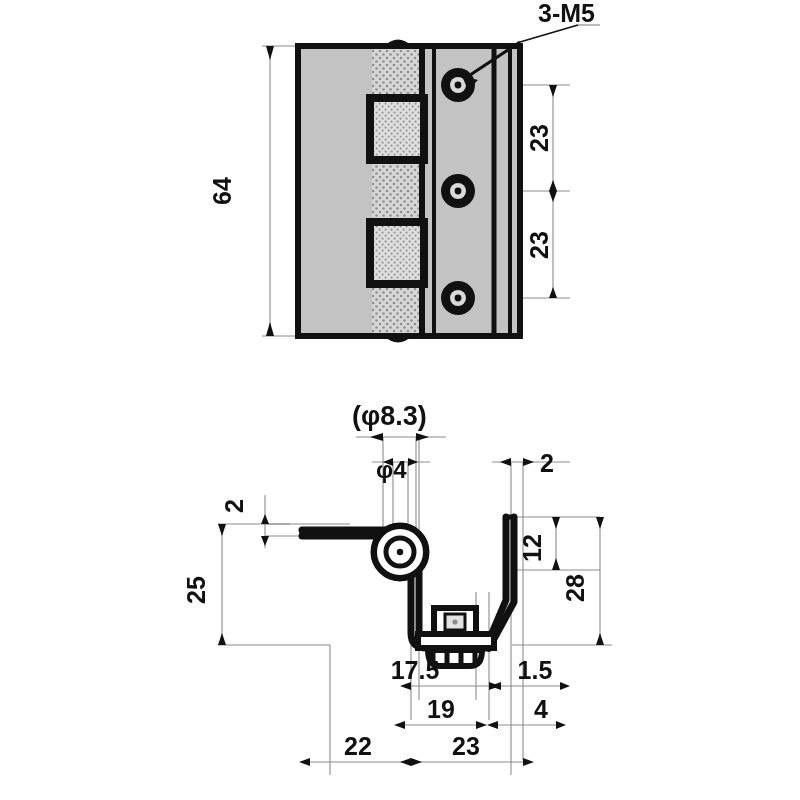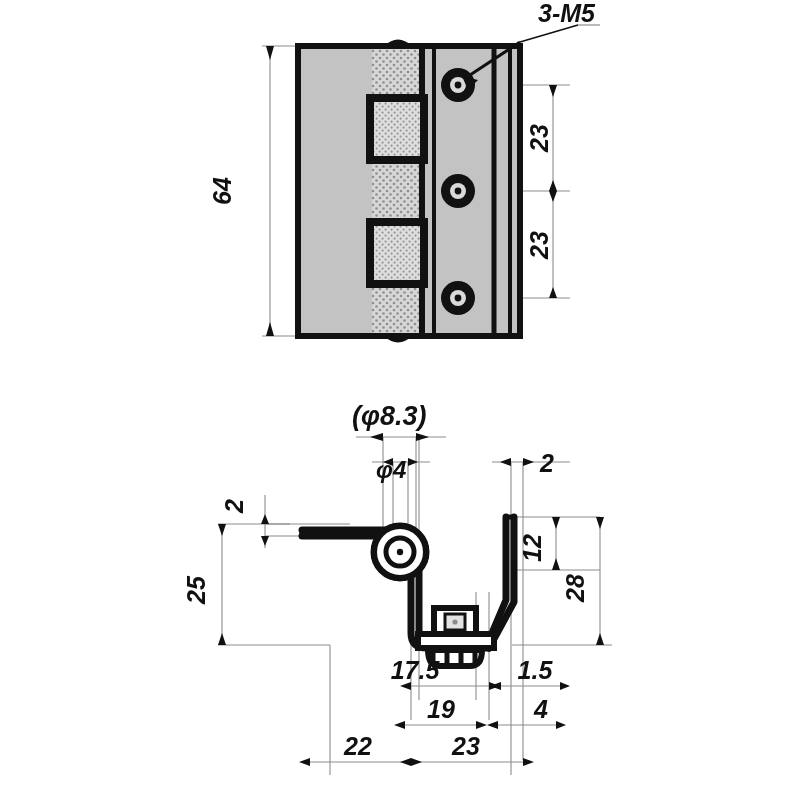--- a/index.html
+++ b/index.html
@@ -1,17 +1,17 @@
 <!DOCTYPE html>
 <html><head>
 <meta charset="utf-8">
 <style>
   html,body{margin:0;padding:0;background:#ffffff;}
   body{width:800px;height:800px;font-family:"Liberation Sans",sans-serif;overflow:hidden;}
-  #stage{position:relative;width:800px;height:612px;background:#fff;font-style:italic;}
+  #stage{position:relative;width:800px;height:612px;background:#fff;}
   svg{display:block;}
   .dimtxt{font-family:"Liberation Sans",sans-serif;font-weight:bold;fill:#111;}
 </style>
 </head>
 <body>
 
 <div id="stage">
   <svg width="800" height="800" viewBox="0 0 800 800">
     <defs>
       <pattern id="knurl" width="7" height="7" patternUnits="userSpaceOnUse">

